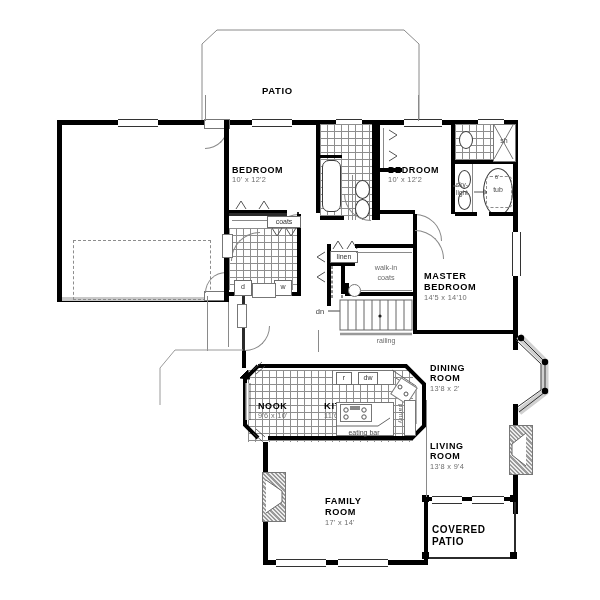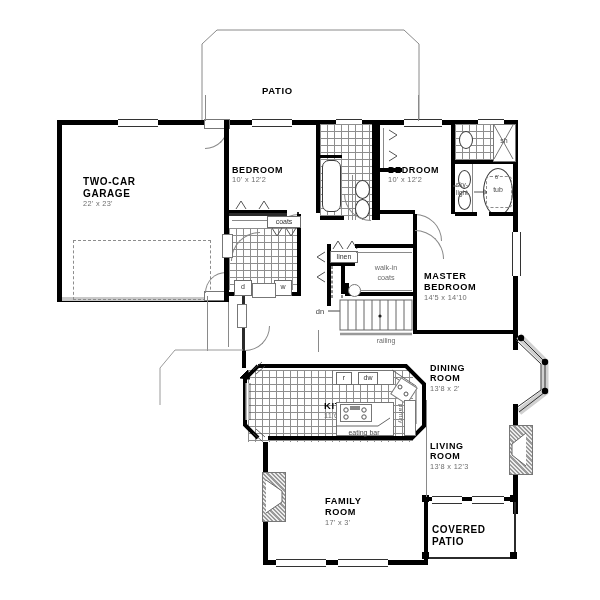--- a/index.html
+++ b/index.html
@@ -90,25 +90,20 @@
   <div class="win" style="left:118px;top:119px;width:40px;height:6px;"></div>
   <div class="win" style="left:252px;top:119px;width:40px;height:6px;"></div>
   <div class="win" style="left:336px;top:119px;width:26px;height:6px;"></div>
   <div class="win" style="left:404px;top:119px;width:38px;height:6px;"></div>
   <div class="win" style="left:478px;top:119px;width:26px;height:6px;"></div>
 
   <div class="box" style="left:204px;top:119px;width:24px;height:8px;"></div>
   <div class="door" style="left:205px;top:126px;width:22px;height:22px;transform:scaleX(-1);"></div>
 
   <div class="dash" style="left:73px;top:240px;width:136px;height:58px;"></div>
-  <div class="rm" style="left:83px;top:164px;width:120px;font-size:10px;">
-    <span>TWO-CAR
-GARAGE</span>
-    <span class="dim">22'  x  23'</span>
-  </div>
 
   <div class="box" style="left:204px;top:291px;width:22px;height:8px;"></div>
   <div class="door" style="left:205px;top:272px;width:20px;height:20px;transform:scaleY(-1);"></div>
 
   <div class="wall" style="left:224px;top:120px;width:5px;height:182px;"></div>
 
   <div class="wall" style="left:316px;top:120px;width:4px;height:45px;"></div>
   <div class="wall" style="left:316px;top:165px;width:4px;height:48px;"></div>
   <div class="wall" style="left:229px;top:210px;width:58px;height:4px;"></div>
   <div class="rm" style="left:232px;top:154px;width:84px;font-size:9px;">
@@ -259,21 +254,21 @@
     <polyline points="516,340 541,364 541,390 516,408" fill="none" stroke="#333" stroke-width="1"></polyline>
     <circle cx="521" cy="338" r="3.2" fill="#000"></circle>
     <circle cx="545" cy="362" r="3.2" fill="#000"></circle>
     <circle cx="545" cy="391" r="3.2" fill="#000"></circle>
   </svg>
   <div class="wall" style="left:513px;top:404px;width:5px;height:14px;"></div>
 
   <div class="rm" style="left:430px;top:430px;width:80px;font-size:9px;">
     <span>LIVING
 ROOM</span>
-    <span class="dim">13'8  x  12'3</span>
+    <span class="dim">13'8  x  9'4</span>
   </div>
 
   <div class="hatch" style="left:509px;top:425px;width:22px;height:48px;border:1px solid #777;"></div>
   <svg style="left:0;top:0;width:600px;height:600px;pointer-events:none;">
     <polyline points="526,433 512,444 512,455 526,466" fill="#fff" stroke="#666" stroke-width="1"></polyline>
   </svg>
 
   <div class="tile" style="left:248px;top:370px;width:165px;height:72px;"></div>
 
   <svg style="left:0;top:0;width:600px;height:600px;pointer-events:none;">
@@ -281,20 +276,24 @@
     <polyline points="258,366 245,379 245,425 258,438" fill="none" stroke="#000" stroke-width="4"></polyline>
 
     <line x1="247" y1="383" x2="247" y2="420" stroke="#fff" stroke-width="3"></line>
     <line x1="246" y1="383" x2="246" y2="420" stroke="#444" stroke-width="0.8"></line>
     <line x1="250" y1="383" x2="250" y2="420" stroke="#444" stroke-width="0.8"></line>
     <line x1="253" y1="370" x2="262" y2="362" stroke="#444" stroke-width="0.8"></line>
     <line x1="256" y1="374" x2="265" y2="366" stroke="#444" stroke-width="0.8"></line>
     <line x1="253" y1="433" x2="262" y2="441" stroke="#444" stroke-width="0.8"></line>
     <line x1="256" y1="429" x2="265" y2="437" stroke="#444" stroke-width="0.8"></line>
   </svg>
+  <div class="rm" style="left:258px;top:390px;width:66px;font-size:9px;">
+    <span>NOOK</span>
+    <span class="dim">9'6  x  10'</span>
+  </div>
   <div class="rm" style="left:324px;top:389px;width:70px;font-size:9.5px;">
     <span>KITCHEN</span>
     <span class="dim">11'6  x  10'</span>
   </div>
 
   <div class="box" style="left:332px;top:370px;width:60px;height:13px;"></div>
   <div class="tinybox" style="left:336px;top:372px;width:14px;height:10px;padding-top:1px;">r</div>
   <div class="tinybox" style="left:358px;top:372px;width:18px;height:10px;padding-top:1px;">dw</div>
 
   <svg style="left:0;top:0;width:600px;height:600px;pointer-events:none;">
@@ -335,21 +334,21 @@
   </svg>
 
   <div class="box" style="left:237px;top:304px;width:8px;height:22px;"></div>
   <div class="door" style="left:245px;top:326px;width:24px;height:24px;transform:scaleX(-1);"></div>
 
   <div class="hair" style="left:228px;top:302px;width:1px;height:45px;"></div>
 
   <div class="rm" style="left:325px;top:485px;width:80px;font-size:9.2px;">
     <span>FAMILY
 ROOM</span>
-    <span class="dim">17'  x  3'</span>
+    <span class="dim">17'  x  14'</span>
   </div>
 
   <div class="hatch" style="left:262px;top:472px;width:22px;height:48px;border:1px solid #777;"></div>
   <svg style="left:0;top:0;width:600px;height:600px;pointer-events:none;">
     <polyline points="266,480 282,491 282,502 266,513" fill="#fff" stroke="#666" stroke-width="1"></polyline>
   </svg>
 
   <div class="win" style="left:276px;top:559px;width:50px;height:6px;"></div>
   <div class="win" style="left:338px;top:559px;width:50px;height:6px;"></div>
 

